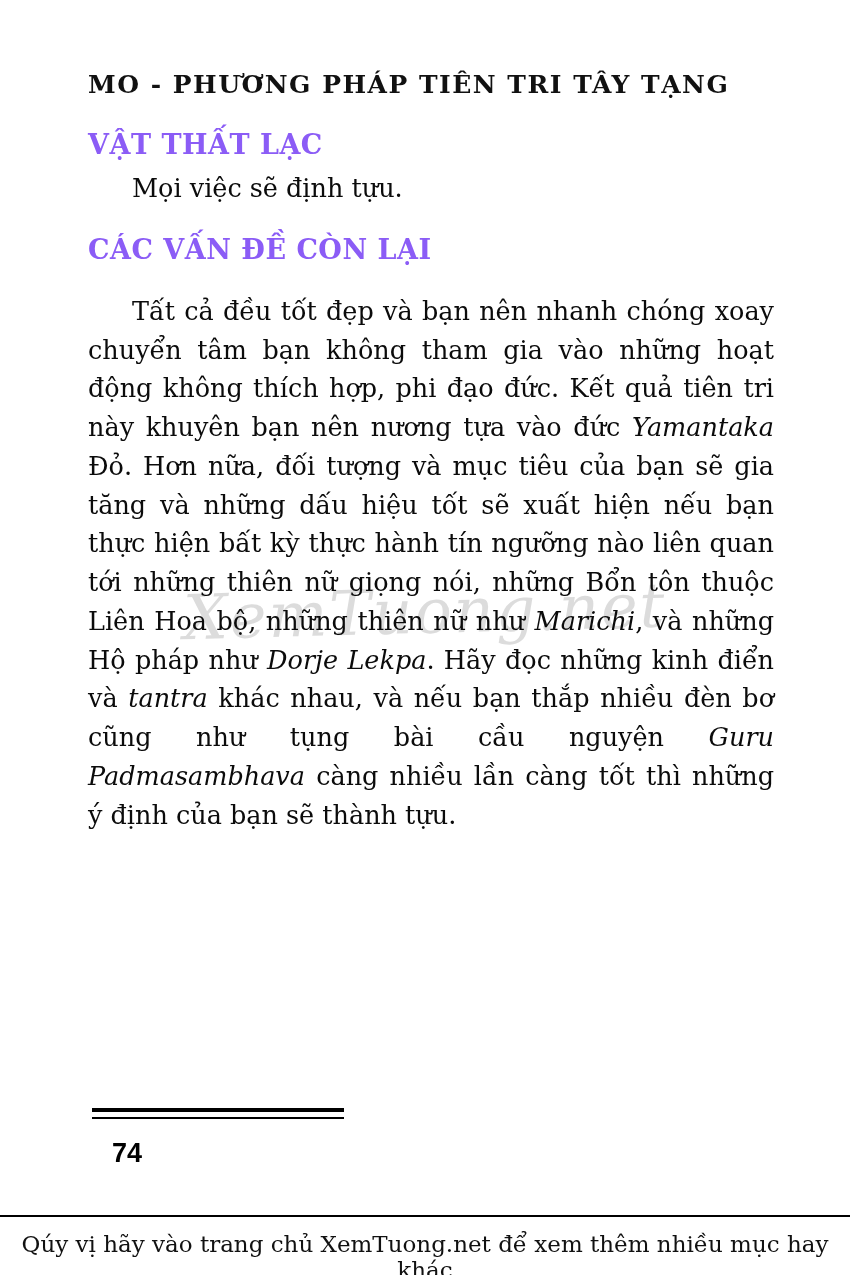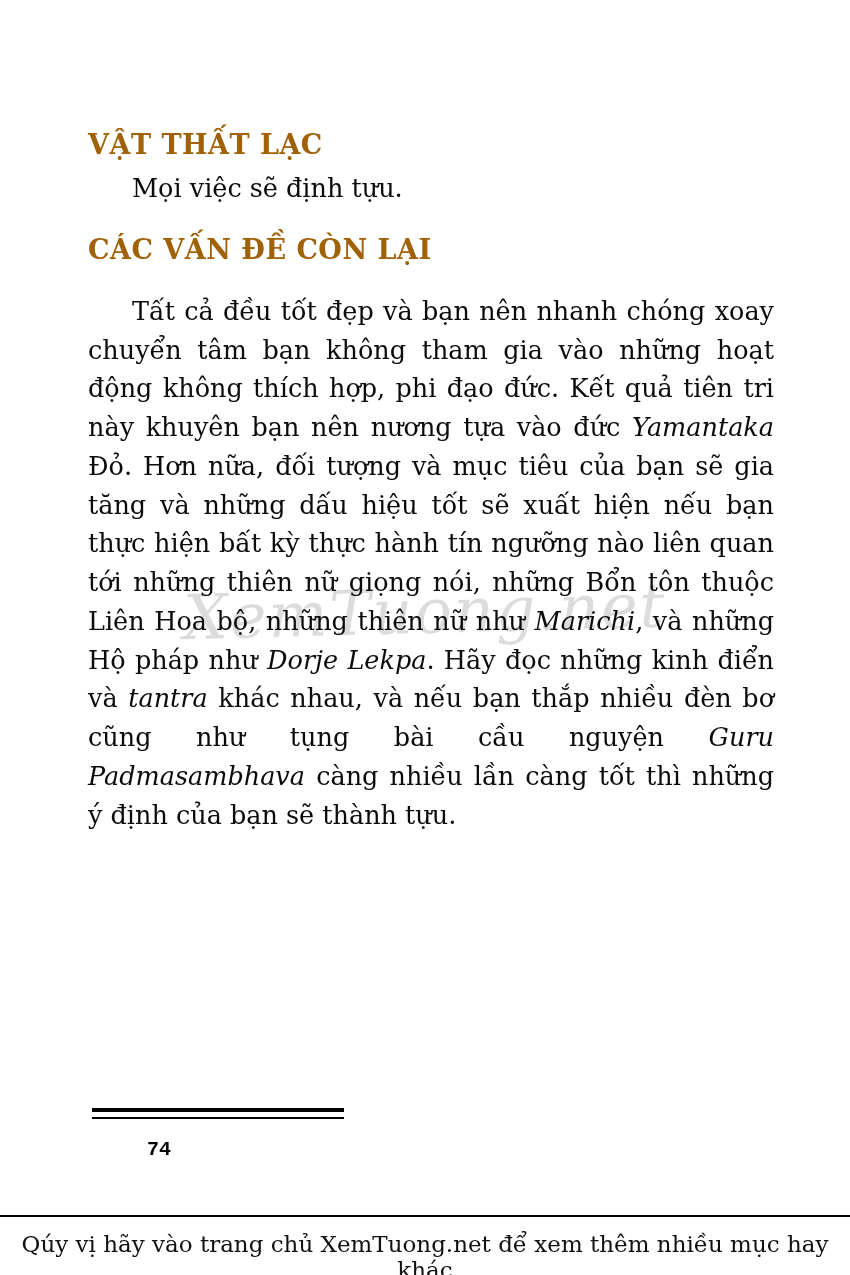--- a/index.html
+++ b/index.html
@@ -45,21 +45,21 @@
     width: 686px;
   }
 
   h2.section-title {
     font-family: "DejaVu Serif", serif;
     font-weight: bold;
     font-size: 27px;
     letter-spacing: 0.5px;
     margin: 0 0 6px 0;
     line-height: 1.28;
-    color: #a16207;
+    color: #8b5cf6;
   }
   h2.section-title.two-line {
     padding-left: 0;
   }
 
   p.para {
     font-family: "DejaVu Serif", serif;
     font-size: 25.5px;
     line-height: 1.52;
     margin: 0 0 14px 0;
@@ -94,24 +94,23 @@
   .foot-rules .r2 {
     height: 2px;
     background: #000;
     width: 252px;
     margin-top: 5px;
   }
   .page-number {
     position: absolute;
     left: 112px;
     top: 1138px;
-    font-family: Liberation Mono, monospace;
+    font-family: Liberation Sans, sans-serif;
     font-weight: bold;
-    font-size: 20px;
-    margin-left: 35px;
+    font-size: 27px;
   }
 
   
   .bottom-band {
     position: absolute;
     left: 0;
     top: 1215px;
     width: 850px;
     height: 60px;
     background: #ffffff;
@@ -146,20 +145,21 @@
     z-index: 5;
   }
 
   .text-layer { position: relative; z-index: 10; }
 </style>
 </head>
 <body>
 
 <div class="page">
 
+  <div class="running-head">MO - PHƯƠNG PHÁP TIÊN TRI TÂY TẠNG</div>
 
   <div class="watermark">XemTuong.net</div>
 
   <div class="content text-layer">
 
     <h2 class="section-title">VẬT THẤT LẠC</h2>
 
     <p class="para tight">Mọi việc sẽ định tựu.</p>
 
     <h2 class="section-title">CÁC VẤN ĐỀ CÒN LẠI</h2>

